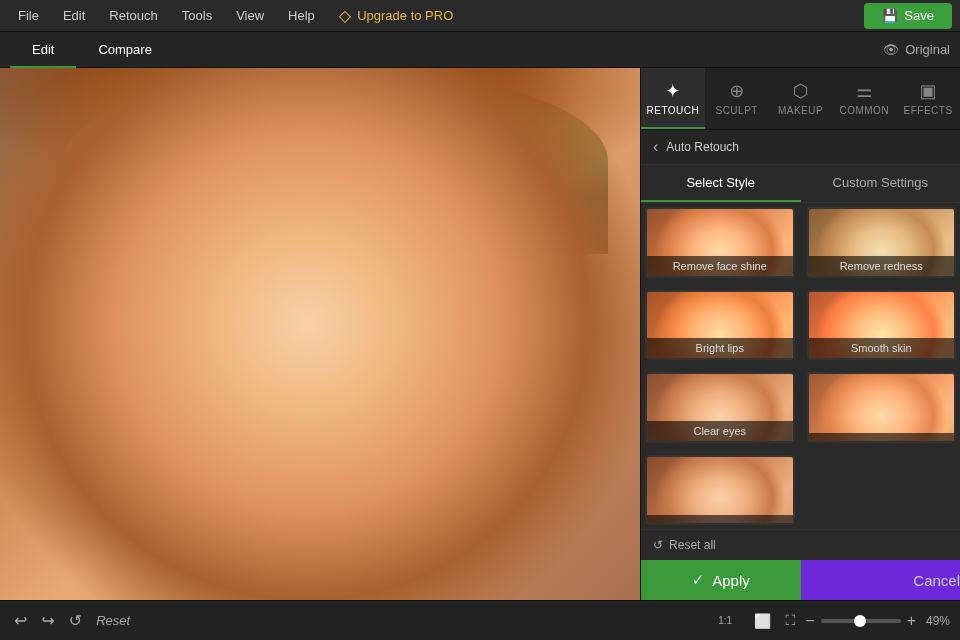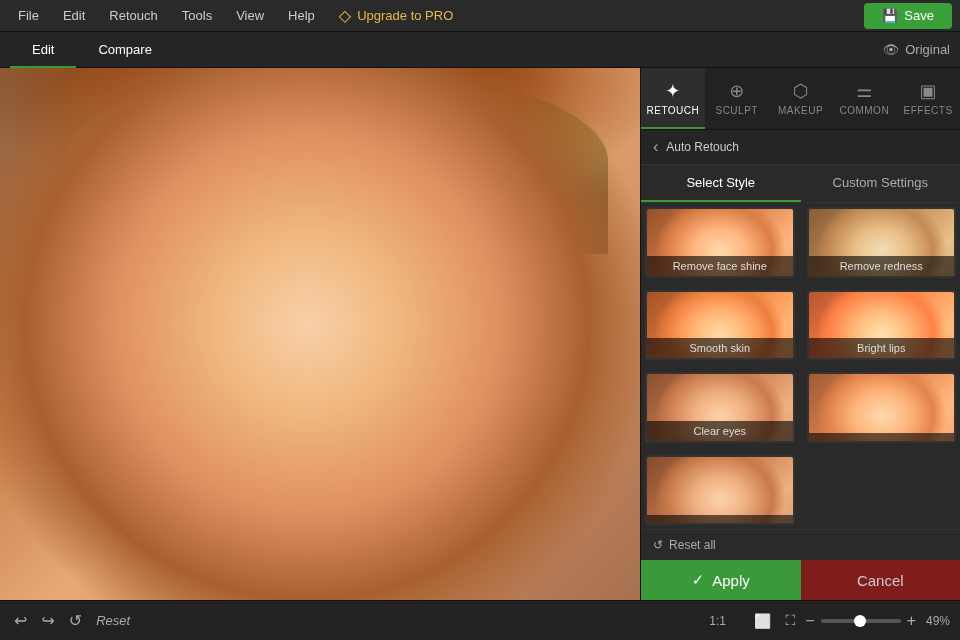--- a/index.html
+++ b/index.html
@@ -115,32 +115,32 @@
     
     #reset-all {
       display: flex; align-items: center; gap: 6px; padding: 8px 12px; color: #aaa; cursor: pointer; font-size: 12px; border-top: 1px solid #333;
     }
 
     
     #bottom-bar {
       height: 40px; background: #222; border-top: 1px solid #111; display: flex; align-items: center; padding: 0 10px; gap: 6px;
     }
     .bottom-btn { color: #aaa; cursor: pointer; font-size: 16px; padding: 0 4px; }
-    .zoom-info { color: #aaa; font-size: 12px; margin-left: auto; margin-right: 18px; text-align: center; }
+    .zoom-info { color: #aaa; font-size: 10px; margin-left: auto; margin-right: 12px; text-align: center; }
     .zoom-slider-container { display: flex; align-items: center; gap: 6px; }
     .zoom-minus, .zoom-plus { color: #aaa; cursor: pointer; font-size: 16px; }
     .zoom-slider {
       width: 80px; height: 4px; background: #555; border-radius: 2px; appearance: none; cursor: pointer;
     }
     .zoom-slider::-webkit-slider-thumb { appearance: none; width: 12px; height: 12px; border-radius: 50%; background: #fff; cursor: pointer; }
     .apply-btn {
       flex: 1; background: #3a9a3a; color: #fff; border: none; height: 40px; font-size: 15px; cursor: pointer; display: flex; align-items: center; justify-content: center; gap: 8px;
     }
     .cancel-btn {
-      flex: 1; background: #7f1d1d; color: #ccc; border: none; height: 40px; font-size: 15px; cursor: pointer; display: flex; align-items: center; justify-content: center;
+      flex: 1; background: #6d28d9; color: #ccc; border: none; height: 40px; font-size: 15px; cursor: pointer; display: flex; align-items: center; justify-content: flex-end;
     }
 
     
     #right-action-bar {
       display: flex; height: 40px;
     }
 
     
     .portrait-face {
       position: absolute; width: 100%; height: 100%;
@@ -241,27 +241,27 @@
       <div class="style-card">
         <div class="style-card-img">
           <div class="face-silhouette"></div>
         </div>
         <div class="style-card-label">Remove redness</div>
       </div>
       <div class="style-card">
         <div class="style-card-img">
           <div class="face-silhouette"></div>
         </div>
+        <div class="style-card-label">Bright lips</div>
+      </div>
+      <div class="style-card">
+        <div class="style-card-img">
+          <div class="face-silhouette"></div>
+        </div>
         <div class="style-card-label">Smooth skin</div>
-      </div>
-      <div class="style-card">
-        <div class="style-card-img">
-          <div class="face-silhouette"></div>
-        </div>
-        <div class="style-card-label">Bright lips</div>
       </div>
       <div class="style-card">
         <div class="style-card-img">
           <div class="face-silhouette"></div>
         </div>
         <div class="style-card-label">Clear eyes</div>
       </div>
       <div class="style-card">
         <div class="style-card-img">
           <div class="face-silhouette"></div>

